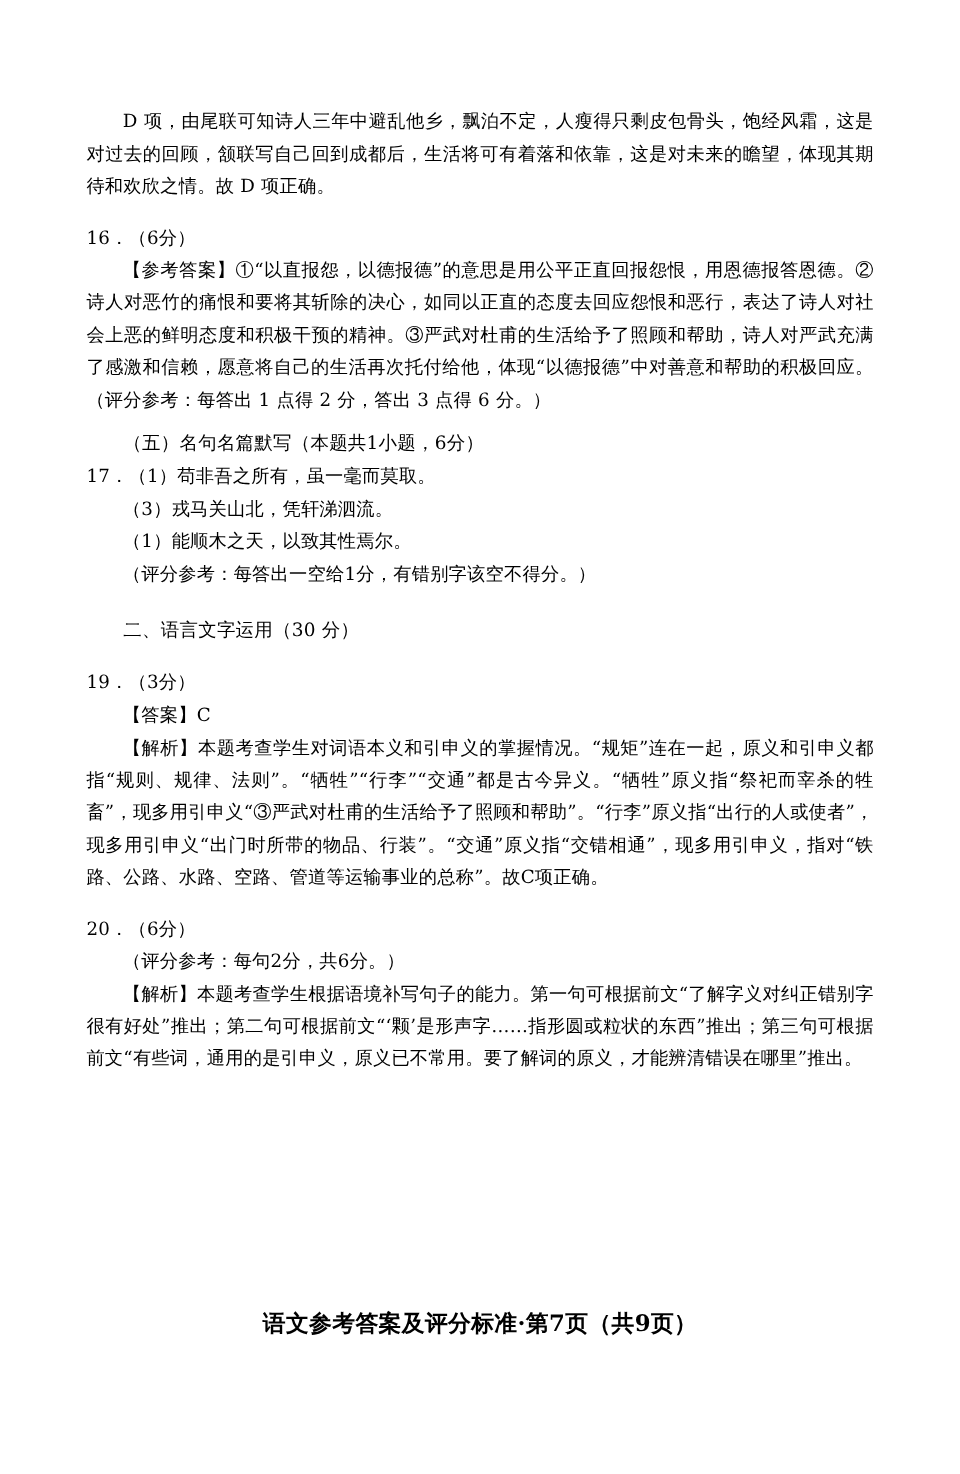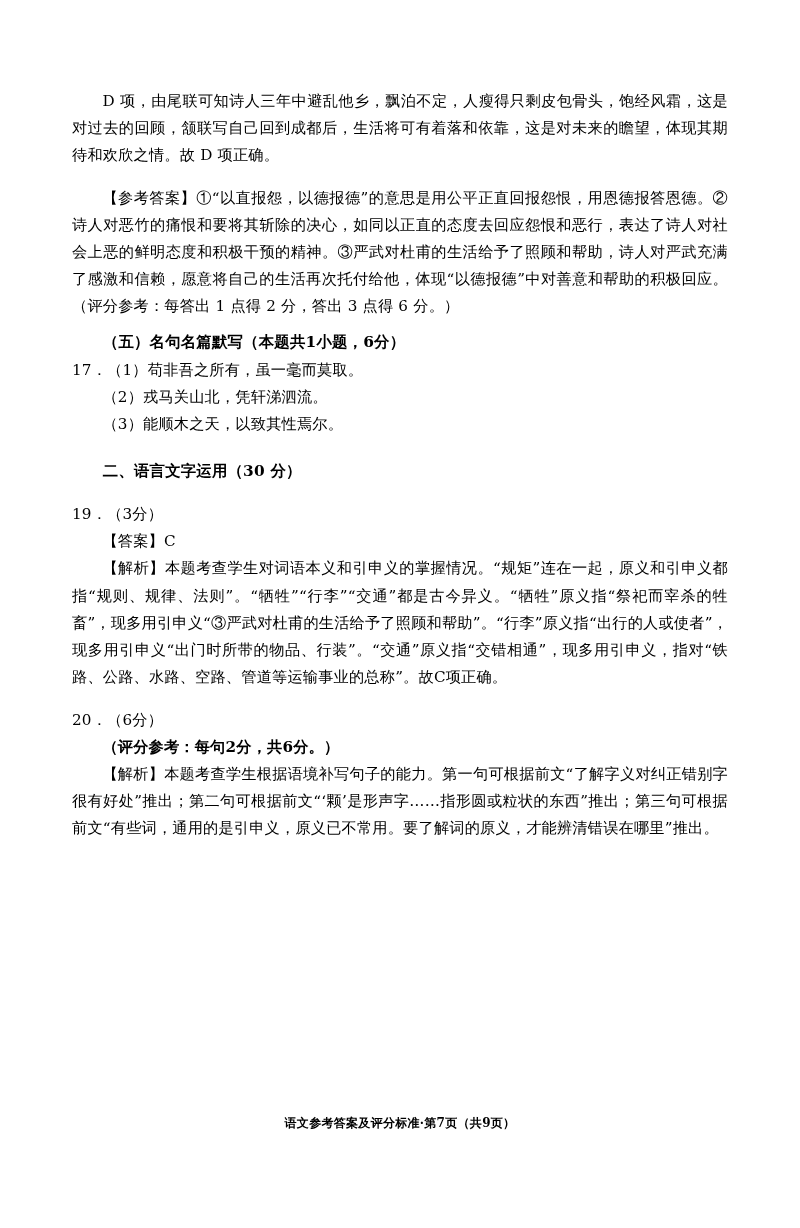--- a/index.html
+++ b/index.html
@@ -34,60 +34,62 @@
   .indent2 {
     text-indent: 2em;
   }
   .block {
     margin: 0;
   }
   .gap-s { height: 9px; }
   .gap-m { height: 16px; }
   .gap-l { height: 20px; }
   .heading {
-    font-weight: bold;
+    font-weight: normal;
     font-size: 15.4px;
     line-height: 1.78;
   }
   .heading-num {
     font-size: 15.2px;
     line-height: 1.78;
   }
   .sub-line {
     font-size: 15.2px;
     line-height: 1.78;
     padding-left: 2em;
   }
-  .bold { font-weight: bold; margin-top: 28px; }
+  .bold { font-weight: normal; margin-top: 28px; }
   .footer {
     position: absolute;
     left: 0;
-    bottom: 96px;
+    bottom: 112px;
     width: 800px;
     text-align: center;
-    font-size: 12px;
+    font-size: 19px;
     font-weight: bold;
     font-family: "DejaVu Serif", "Liberation Serif", serif;
     letter-spacing: 0.3px;
     margin-top: 28px;
   }
 </style>
 </head>
 <body>
 
 <div class="page">
   <div class="body-text" id="content">
       <p class="block indent2">D 项，由尾联可知诗人三年中避乱他乡，飘泊不定，人瘦得只剩皮包骨头，饱经风霜，这是对过去的回顾，颔联写自己回到成都后，生活将可有着落和依靠，这是对未来的瞻望，体现其期待和欢欣之情。故 D 项正确。</p>
       <div class="gap-m"></div>
+      <p class="block heading-num">16．（6分）</p>
       <p class="block indent2">【参考答案】①“以直报怨，以德报德”的意思是用公平正直回报怨恨，用恩德报答恩德。②诗人对恶竹的痛恨和要将其斩除的决心，如同以正直的态度去回应怨恨和恶行，表达了诗人对社会上恶的鲜明态度和积极干预的精神。③严武对杜甫的生活给予了照顾和帮助，诗人对严武充满了感激和信赖，愿意将自己的生活再次托付给他，体现“以德报德”中对善意和帮助的积极回应。（评分参考：每答出 1 点得 2 分，答出 3 点得 6 分。）</p>
       <div class="gap-s"></div>
       <p class="block heading indent2">（五）名句名篇默写（本题共1小题，6分）</p>
       <p class="block heading-num">17．（1）苟非吾之所有，虽一毫而莫取。</p>
-      <p class="block sub-line">（2）戎马关山北，凭轩涕泗流。</p>
-      <p class="block sub-line">（3）能顺木之天，以致其性焉尔。</p>
+      <p class="block sub-line">（3）戎马关山北，凭轩涕泗流。</p>
+      <p class="block sub-line">（1）能顺木之天，以致其性焉尔。</p>
+      <p class="block sub-line">（评分参考：每答出一空给1分，有错别字该空不得分。）</p>
       <div class="gap-l"></div>
       <p class="block heading indent2">二、语言文字运用（30 分）</p>
       <div class="gap-m"></div>
       <p class="block heading-num">19．（3分）</p>
       <p class="block sub-line">【答案】C</p>
       <p class="block indent2">【解析】本题考查学生对词语本义和引申义的掌握情况。“规矩”连在一起，原义和引申义都指“规则、规律、法则”。“牺牲”“行李”“交通”都是古今异义。“牺牲”原义指“祭祀而宰杀的牲畜”，现多用引申义“③严武对杜甫的生活给予了照顾和帮助”。“行李”原义指“出行的人或使者”，现多用引申义“出门时所带的物品、行装”。“交通”原义指“交错相通”，现多用引申义，指对“铁路、公路、水路、空路、管道等运输事业的总称”。故C项正确。</p>
       <div class="gap-m"></div>
       <p class="block heading-num">20．（6分）</p>
       <p class="block sub-line"><span class="bold">（评分参考：每句2分，共6分。）</span></p>
       <p class="block indent2">【解析】本题考查学生根据语境补写句子的能力。第一句可根据前文“了解字义对纠正错别字很有好处”推出；第二句可根据前文“‘颗’是形声字……指形圆或粒状的东西”推出；第三句可根据前文“有些词，通用的是引申义，原义已不常用。要了解词的原义，才能辨清错误在哪里”推出。</p>

